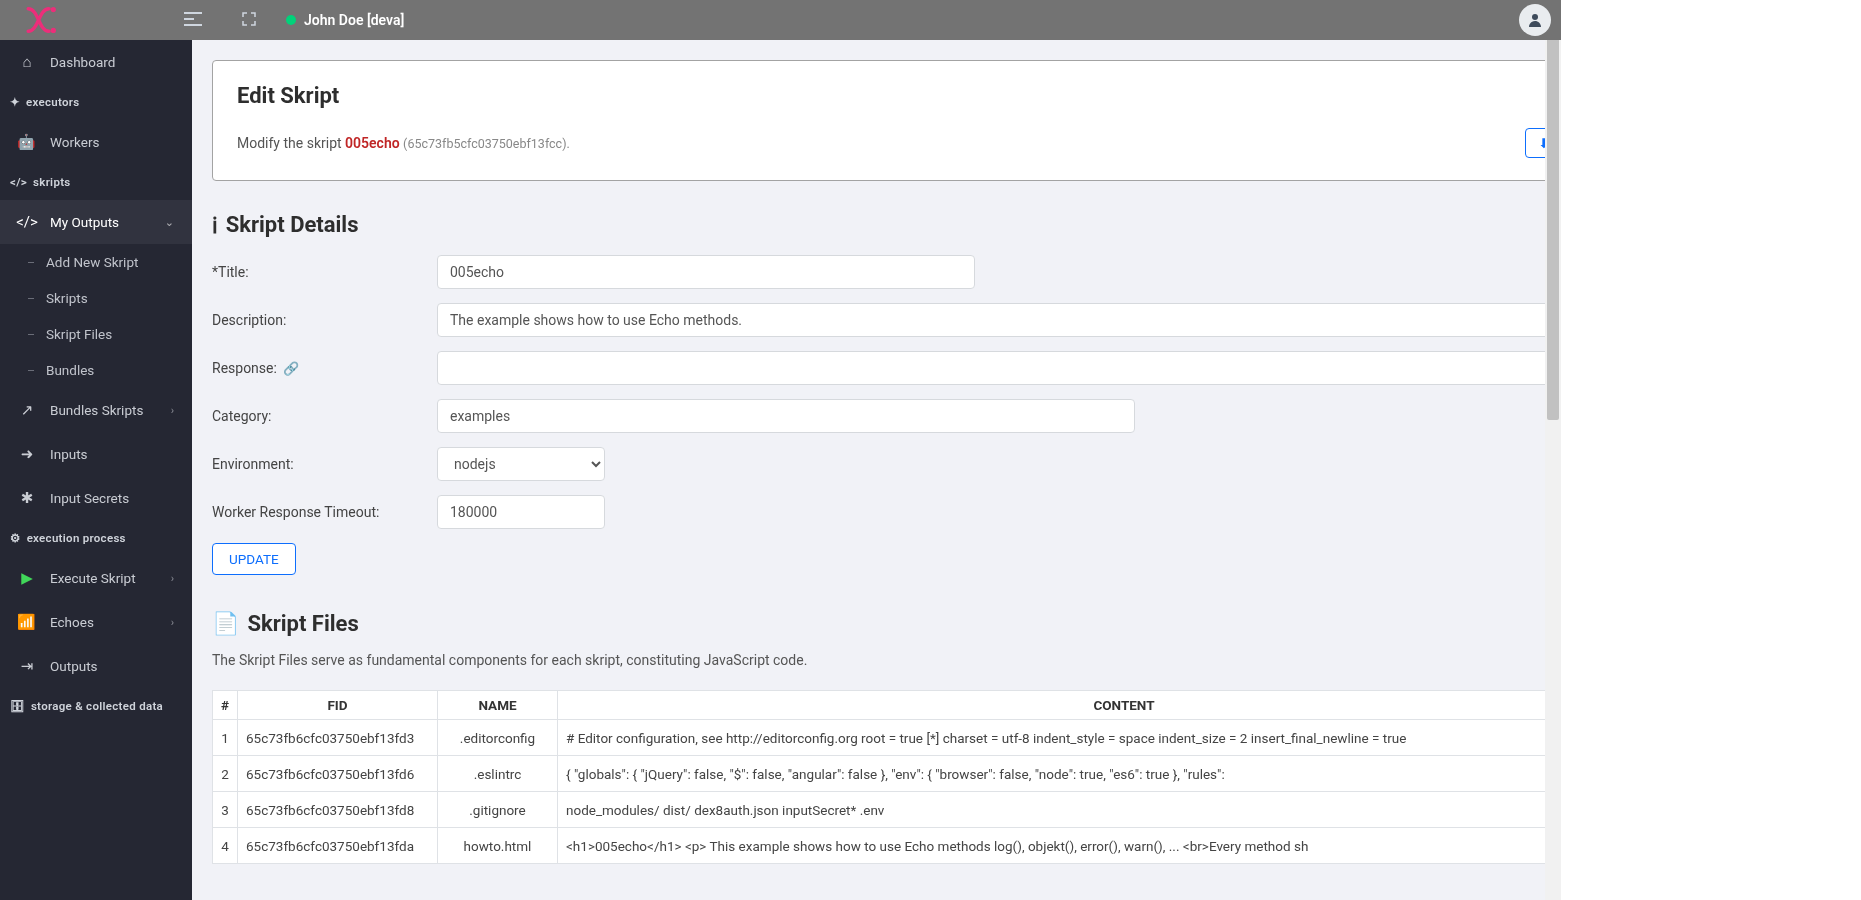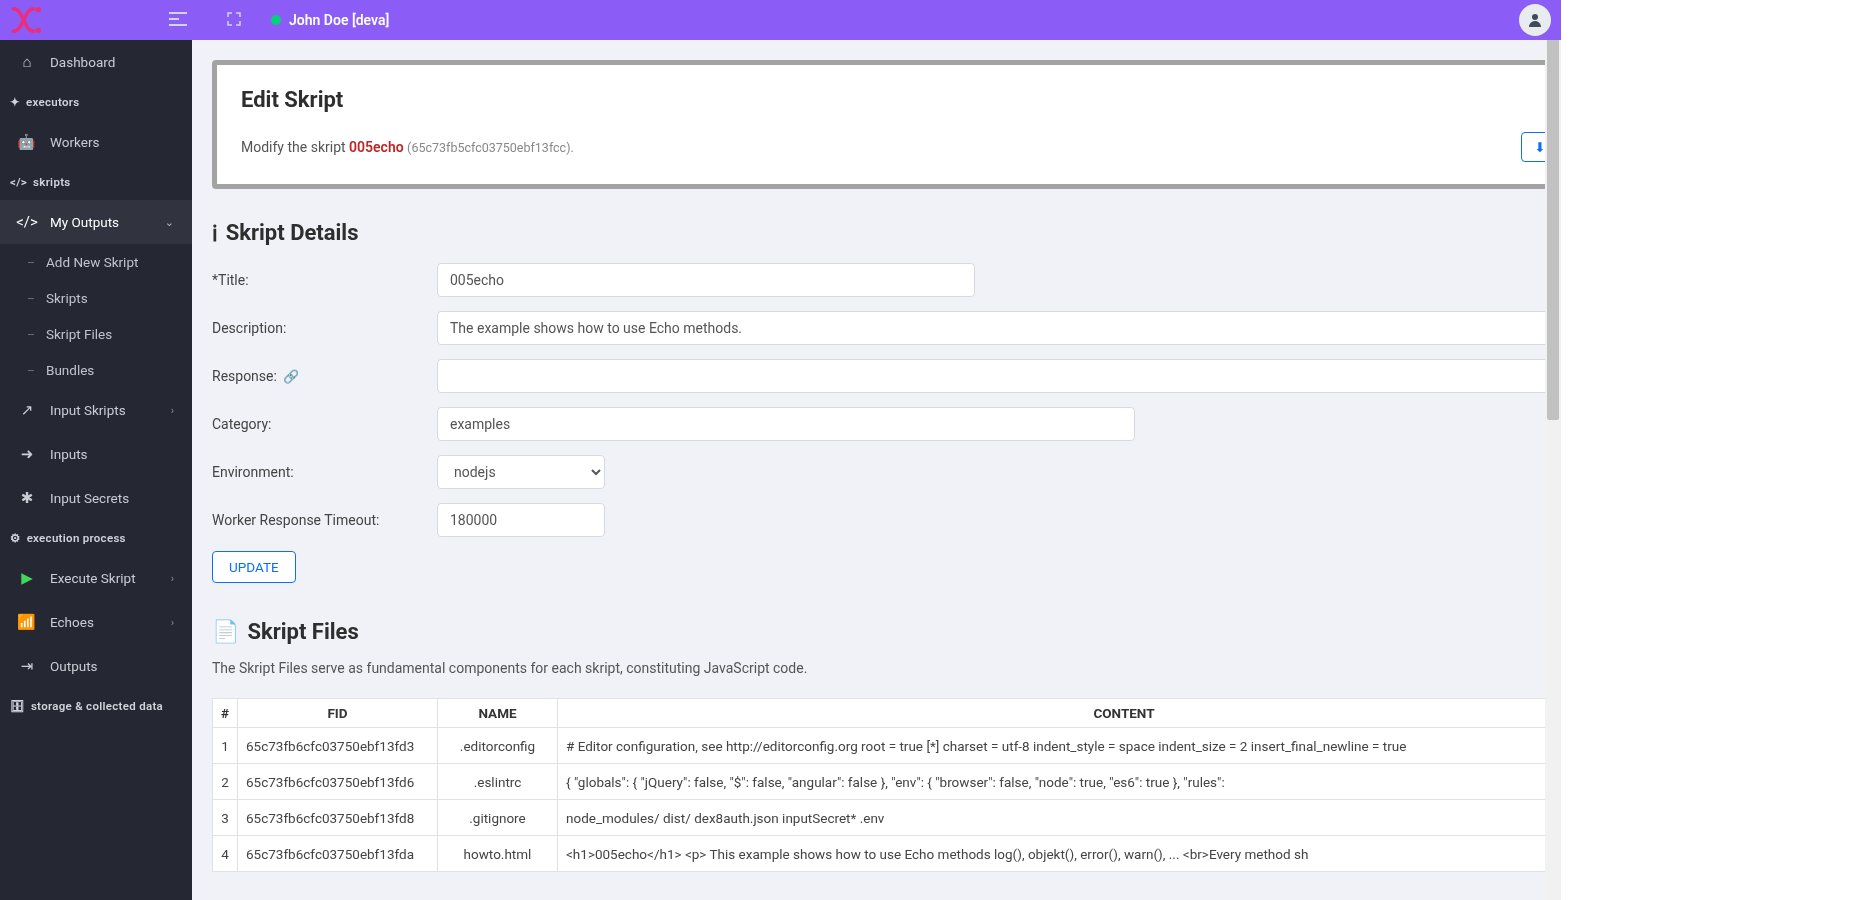--- a/index.html
+++ b/index.html
@@ -1,20 +1,20 @@
 <!DOCTYPE html>
 <html><head>
 <meta charset="utf-8">
 <style>
 *{box-sizing:border-box;margin:0;padding:0;font-family:-apple-system,BlinkMacSystemFont,"Segoe UI",Roboto,Arial,sans-serif}
 body{background:#f1f2f7;color:#3a3a3a;font-size:14px;overflow:hidden}
 .app{display:flex;height:900px;width:1861px}
 
 
-.topbar{position:fixed;top:0;left:0;right:300px;height:40px;background:#8b5cf6;display:flex;align-items:center;padding:0 4px;color:#cfd6df;z-index:10}
+.topbar{position:fixed;top:0;left:0;right:300px;height:40px;background:#737373;display:flex;align-items:center;padding:0 19px;color:#cfd6df;z-index:10}
 .logo{width:50px;display:flex;justify-content:center;align-items:center}
 .logo svg{height:26px}
 .topbar .menu-toggle{margin-left:115px;cursor:pointer;color:#cfd6df}
 .topbar .fullscreen{margin-left:40px;cursor:pointer}
 .topbar .user{margin-left:30px;display:flex;align-items:center;gap:8px;font-weight:600;color:#fff}
 .status-dot{width:10px;height:10px;border-radius:50%;background:#00d27a;display:inline-block}
 .avatar-btn{position:fixed;top:4px;right:310px;width:32px;height:32px;border-radius:50%;background:#e9ecef;display:flex;align-items:center;justify-content:center;color:#3e4b5b;cursor:pointer;z-index:11}
 
 
 .sidebar{width:192px;background:#252733;color:#c9ccd3;height:900px;padding-top:40px;flex:0 0 192px;font-size:13.5px}
@@ -23,21 +23,21 @@
 .side-item .chev{margin-left:auto;font-size:11px;opacity:.6}
 .side-heading{padding:11px 10px;font-size:11.5px;letter-spacing:.3px;color:#cfd3da;font-weight:600;display:flex;align-items:center;gap:6px}
 .sub-item{padding:10px 18px 10px 46px;color:#c0c3cb;cursor:pointer;font-size:13.5px;position:relative}
 .sub-item::before{content:"";position:absolute;left:28px;top:50%;width:6px;height:1px;background:#6a6d78}
 .icon-slot{width:18px;display:flex;justify-content:center;font-size:15px}
 
 
 .main{flex:1;padding:40px 0 0 0;height:900px;overflow-y:auto}
 .content{padding:20px 20px 40px 20px}
 
-.card{background:#fff;border-radius:4px;border:5px solid #a3a3a3;padding:22px 24px;margin-bottom:28px}
+.card{background:#fff;border-radius:4px;border:1px solid #a3a3a3;padding:22px 24px;margin-bottom:28px}
 .card h2{font-size:22px;font-weight:700;margin-bottom:20px;color:#2e2e2e}
 .subrow{display:flex;justify-content:space-between;align-items:center;color:#555}
 .subrow .skript-name{color:#c02626;font-weight:600}
 .subrow .skript-id{color:#888;font-size:12.5px}
 .btn-group{display:flex;gap:8px}
 .btn{border:1px solid;background:#fff;padding:6px 12px;border-radius:4px;font-size:13.5px;cursor:pointer;display:flex;align-items:center;gap:6px}
 .btn-blue{color:#0d6efd;border-color:#0d6efd}
 .btn-green{color:#0cb04a;border-color:#0cb04a}
 .btn-red{color:#dc3545;border-color:#dc3545}
 .btn-sm{padding:3px 8px;font-size:12.5px;color:#555;border:1px solid #c8c8c8;border-radius:3px;background:#fff;display:flex;align-items:center;gap:4px;cursor:pointer}
@@ -127,21 +127,21 @@
       <span>My Outputs</span>
       <span class="chev">⌄</span>
     </div>
     <div class="sub-item">Add New Skript</div>
     <div class="sub-item">Skripts</div>
     <div class="sub-item">Skript Files</div>
     <div class="sub-item">Bundles</div>
 
     <div class="side-item">
       <span class="icon-slot">↗</span>
-      <span>Input Skripts</span>
+      <span>Bundles Skripts</span>
       <span class="chev">›</span>
     </div>
     <div class="side-item">
       <span class="icon-slot">➜</span>
       <span>Inputs</span>
     </div>
     <div class="side-item">
       <span class="icon-slot">✱</span>
       <span>Input Secrets</span>
     </div>

